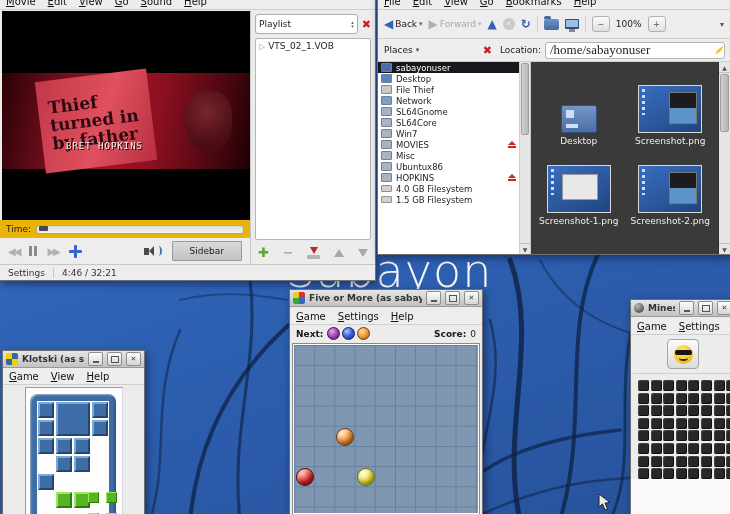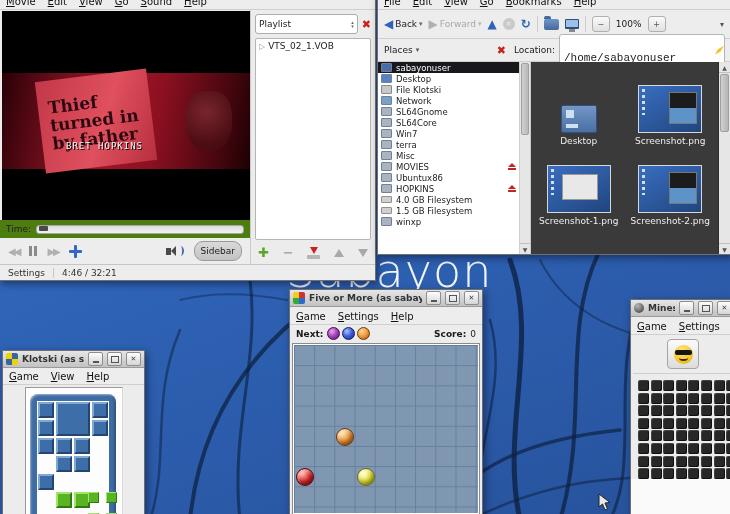--- a/index.html
+++ b/index.html
@@ -40,40 +40,40 @@
   .vpaper{position:absolute;left:38px;top:2px;width:112px;height:92px;
     background:linear-gradient(115deg,#c23848,#e0505e 55%,#b82f40);
     transform:rotate(-7deg);display:flex;align-items:center;justify-content:center;}
   .vheadline{font-weight:bold;font-size:17px;line-height:1.05;color:#2c0810;
     font-family:"DejaVu Serif",serif;width:92px;}
   .vface{position:absolute;right:18px;top:18px;width:46px;height:60px;border-radius:40% 40% 45% 45%;
     background:radial-gradient(circle at 45% 35%,#7d2a30,#4a0d14 70%);opacity:.85;}
   .vcaption{position:absolute;left:64px;top:68px;color:#f2f2f2;
     font-family:"DejaVu Sans Mono",monospace;font-size:9px;letter-spacing:1px;
     text-shadow:1px 1px 0 #000;}
-  .timerow{height:18px;display:flex;align-items:center;gap:5px;padding:0 6px;background:#4d7c0f;}
+  .timerow{height:18px;display:flex;align-items:center;gap:5px;padding:0 6px;background:#eab308;}
   .timerow .lbl{font-size:9px;color:#222;}
   .slider{flex:1;height:7px;border:1px solid #a5a5a5;border-radius:3px;
     background:linear-gradient(#dcdcdc,#f2f2f2);position:relative;}
   .shandle{position:absolute;left:2px;top:0px;width:9px;height:5px;background:#4a4a4a;border-radius:1px;}
   .ctrlrow{height:26px;display:flex;align-items:center;gap:10px;padding:0 8px;background:#ededed;}
   .tpb{font-size:10px;letter-spacing:-2px;}
   .dis{color:#b0b0b0;}
   .pause{display:flex;gap:2px;}
   .pause i{display:block;width:3px;height:10px;background:#8a8a8a;}
   .fsicon{width:13px;height:13px;position:relative;}
   .fsicon::before,.fsicon::after{content:"";position:absolute;background:#3465c8;border-radius:1px;}
   .fsicon::before{left:5px;top:0;width:3px;height:13px;}
   .fsicon::after{left:0;top:5px;width:13px;height:3px;}
   .spacer{flex:1;}
   .vol{display:flex;align-items:center;}
   .vol .body{width:5px;height:7px;background:#4a4a4a;}
   .vol .cone{width:0;height:0;border-top:5px solid transparent;border-bottom:5px solid transparent;border-right:5px solid #4a4a4a;}
   .vol .wav{width:5px;height:10px;border-right:2px solid #4a6fb0;border-radius:50%;margin-left:1px;}
-  .sbbtn{height:18px;padding:0 6px;border:1px solid #9a9a9a;border-radius:9px;
+  .sbbtn{height:18px;padding:0 17px;border:1px solid #9a9a9a;border-radius:1px;
     background:linear-gradient(#d9d9d9,#c3c3c3);font-size:9px;display:flex;align-items:center;}
   #totem .pcol{width:116px;border-left:1px solid #c9c9c9;display:flex;flex-direction:column;padding:4px 4px 2px 4px;gap:4px;}
   .selrow{display:flex;align-items:center;gap:4px;}
   .selbox{flex:1;height:18px;border:1px solid #adadad;border-radius:3px;background:#fff;
     display:flex;align-items:center;padding:0 3px;font-size:9px;}
   .spin{margin-left:auto;display:flex;flex-direction:column;line-height:4px;font-size:5px;color:#666;}
   .redx{color:#c82020;font-weight:bold;font-size:11px;line-height:11px;}
   .plist{flex:1;border:1px solid #b5b5b5;border-radius:2px;background:#fff;overflow:hidden;}
   .plitem{display:flex;align-items:center;gap:3px;padding:2px 3px;font-size:9px;color:#222;}
   .plitem .tri{color:#9a9a9a;font-size:8px;}
@@ -104,22 +104,22 @@
   .homeic{width:15px;height:11px;background:linear-gradient(#6f95c8,#46699c);border-radius:2px;position:relative;}
   .homeic::before{content:"";position:absolute;left:0;top:-3px;width:7px;height:3px;background:#46699c;border-radius:2px 2px 0 0;}
   .compic{width:14px;height:10px;background:#2c4f80;border-radius:1px;position:relative;}
   .compic::before{content:"";position:absolute;inset:1px 1px 2px 1px;background:#9cc0e8;}
   .compic::after{content:"";position:absolute;left:4px;bottom:-3px;width:6px;height:3px;background:#888;}
   .zbtn{width:16px;height:14px;border:1px solid #b0b0b0;border-radius:3px;background:linear-gradient(#fafafa,#e0e0e0);
     display:flex;align-items:center;justify-content:center;font-size:8px;color:#555;}
   .pathbar{height:22px;display:flex;align-items:center;background:#ededed;border-bottom:1px solid #cfcfcf;font-size:9px;}
   .placeshead{width:150px;display:flex;align-items:center;padding:0 6px;gap:3px;}
   .locwrap{flex:1;display:flex;align-items:center;gap:4px;padding:0 6px 0 2px;}
-  .locinput{flex:1;height:15px;border:1px solid #b5b5b5;border-radius:3px;font-size:11px;
-    padding:16px 14px 0 4px;font-family:Liberation Mono, monospace;background:#fff;color:#222;}
+  .locinput{flex:1;height:15px;border:1px solid #b5b5b5;border-radius:3px;font-size:13px;
+    padding:0 14px 0 4px;font-family:Liberation Serif, serif;background:#fff;color:#222;}
   .pencil{margin-left:-14px;width:9px;height:9px;background:#f0c428;
     clip-path:polygon(0 100%,30% 45%,100% 0,60% 70%);}
   .fmbody{flex:1;display:flex;min-height:0;}
   .sidebar{width:152px;background:#fff;border-right:1px solid #c9c9c9;display:flex;}
   .plrows{flex:1;overflow:hidden;}
   .prow{display:flex;align-items:center;gap:4px;height:11px;padding:0 3px;font-size:8.5px;color:#222;}
   .prow.sel{background:#17171c;color:#fff;}
   .pic{width:9px;height:7px;background:#a9b4bf;border:1px solid #70809a;border-radius:1px;flex:none;position:relative;}
   .pic.home{background:#4a6da8;}
   .pic.desktop{background:#5b82c0;}
@@ -362,77 +362,69 @@
           <div class="prow sel">
             <span class="pic home"></span>
             <span>sabayonuser</span>
           </div>
           <div class="prow">
             <span class="pic desktop"></span>
             <span>Desktop</span>
           </div>
           <div class="prow">
             <span class="pic fs"></span>
-            <span>File Klotski</span>
+            <span>File Thief</span>
           </div>
           <div class="prow">
             <span class="pic network"></span>
             <span>Network</span>
           </div>
           <div class="prow">
             <span class="pic drive"></span>
             <span>SL64Gnome</span>
           </div>
           <div class="prow">
             <span class="pic drive"></span>
             <span>SL64Core</span>
           </div>
           <div class="prow">
             <span class="pic drive"></span>
             <span>Win7</span>
-          </div>
-          <div class="prow">
-            <span class="pic drive"></span>
-            <span>terra</span>
-          </div>
-          <div class="prow">
-            <span class="pic drive"></span>
-            <span>Misc</span>
           </div>
           <div class="prow">
             <span class="pic drive"></span>
             <span>MOVIES</span>
             <span class="eject">
               <i></i>
               <b></b>
             </span>
           </div>
           <div class="prow">
             <span class="pic drive"></span>
+            <span>Misc</span>
+          </div>
+          <div class="prow">
+            <span class="pic drive"></span>
             <span>Ubuntux86</span>
           </div>
           <div class="prow">
             <span class="pic drive"></span>
             <span>HOPKINS</span>
             <span class="eject">
               <i></i>
               <b></b>
             </span>
           </div>
           <div class="prow">
             <span class="pic disk"></span>
             <span>4.0 GB Filesystem</span>
           </div>
           <div class="prow">
             <span class="pic disk"></span>
             <span>1.5 GB Filesystem</span>
-          </div>
-          <div class="prow">
-            <span class="pic drive"></span>
-            <span>winxp</span>
           </div>
         </div>
       <div class="sbscroll">
         <div class="sbthumb"></div>
         <div class="sbarrow">▼</div>
       </div>
     </div>
     <div class="filespane">
       <div class="fgrid">
           <div class="fitem">

